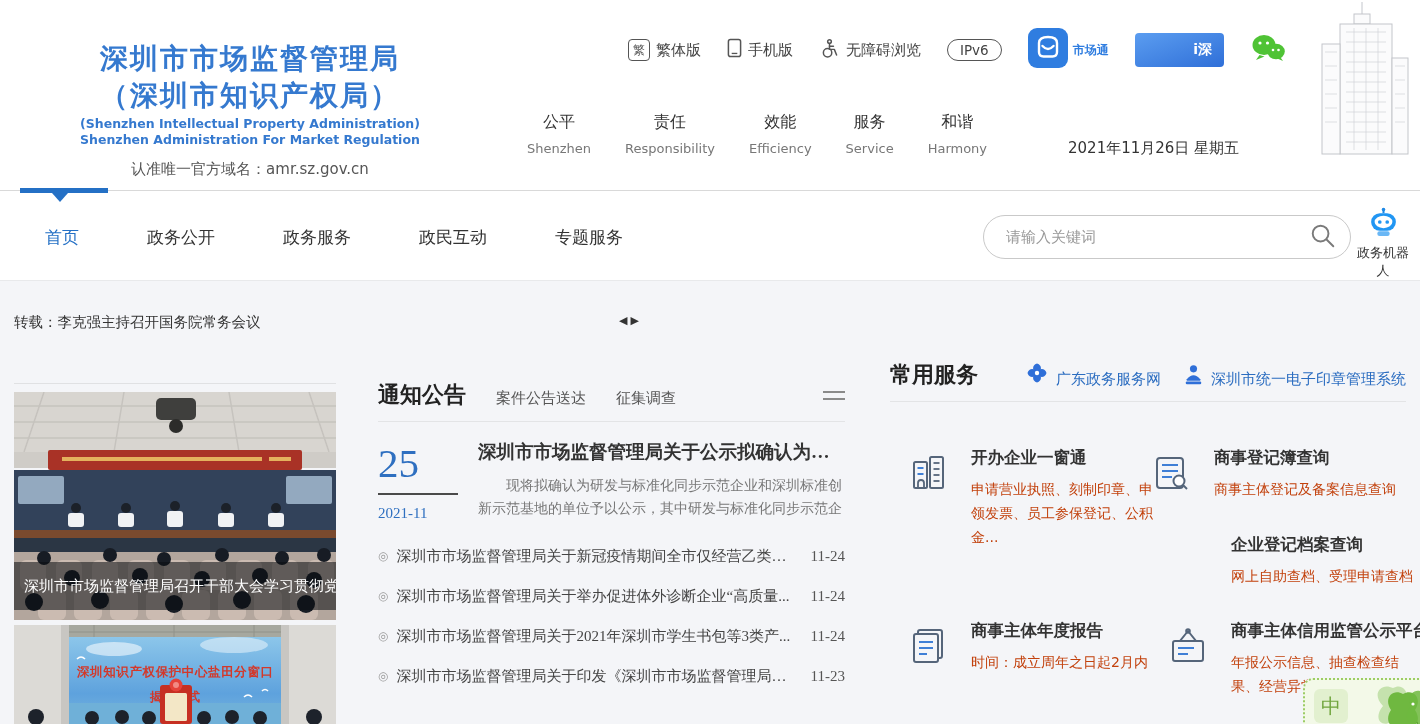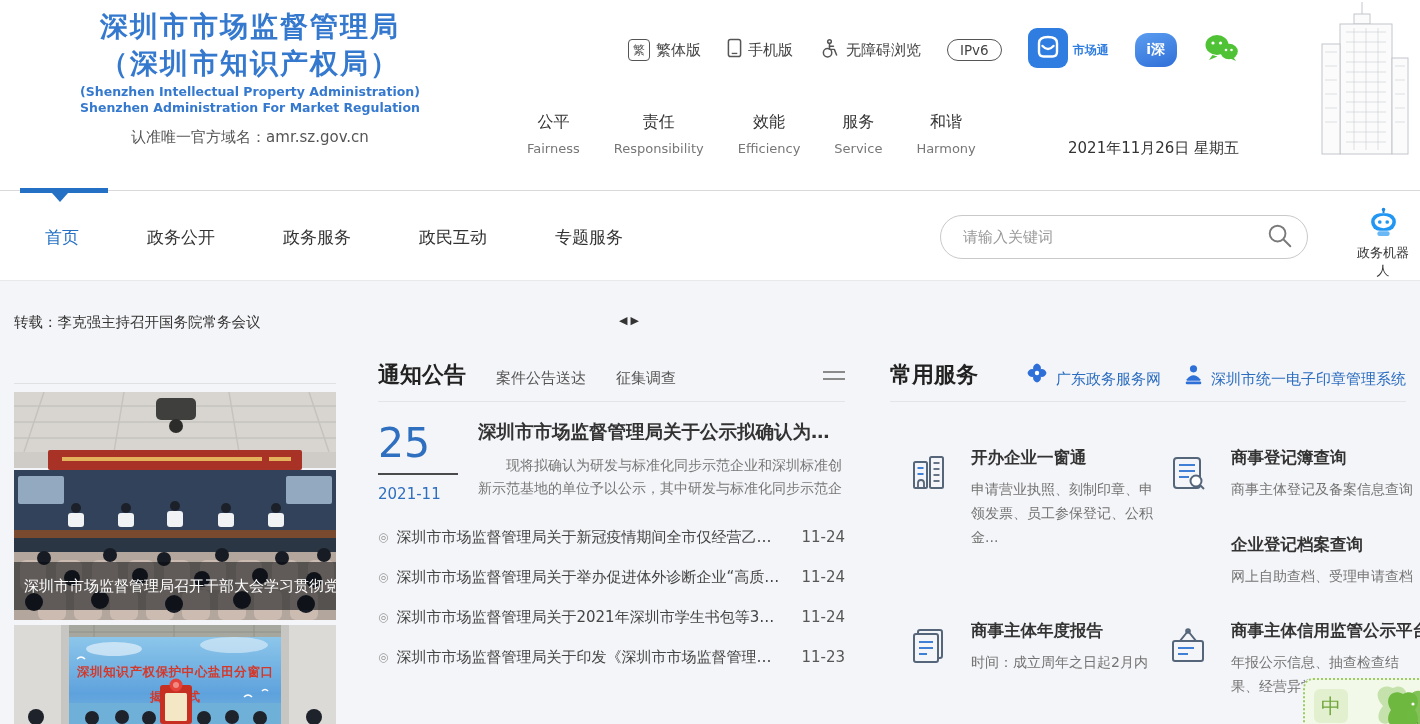--- a/index.html
+++ b/index.html
@@ -4,51 +4,51 @@
 <style>
   html,body{margin:0;padding:0;}
   body{
     width:1420px;height:724px;position:relative;overflow:hidden;
     font-family:"DejaVu Sans","Liberation Sans",sans-serif;
     background:#ffffff;color:#333;
   }
 
   
   .header{position:absolute;left:0;top:0;width:1420px;height:190px;background:#fff;}
-  .logo-block{position:absolute;left:25px;top:8px;width:450px;text-align:center;}
+  .logo-block{position:absolute;left:25px;top:40px;width:450px;text-align:center;}
   .logo-title{color:#3579cf;font-size:28px;font-weight:bold;line-height:37px;letter-spacing:2px;}
   .logo-en{color:#3579cf;font-size:12.5px;line-height:16px;font-weight:bold;margin-top:2px;}
   .domain-note{color:#555;font-size:15px;margin-top:12px;}
 
   .utility-row{position:absolute;left:628px;top:28px;display:flex;align-items:center;gap:26px;}
   .util-item{display:flex;align-items:center;gap:6px;font-size:15px;color:#444;cursor:pointer;white-space:nowrap;}
   .fan-badge{display:inline-flex;align-items:center;justify-content:center;width:20px;height:20px;
     border:1.4px solid #555;border-radius:4px;font-size:12px;color:#555;}
   .ipv6-pill{border:1.4px solid #555;border-radius:13px;padding:2px 12px;font-size:13.5px;color:#444;}
   .app-item{display:flex;align-items:center;gap:5px;cursor:pointer;}
   .app-label{font-size:12px;color:#2f7de0;font-weight:bold;}
-  .ishen-icon{width:42px;height:34px;border-radius:13px;background:linear-gradient(160deg,#5b9df0,#2f6fd8);
-    color:#fff;font-weight:bold;font-size:14px;display:flex;align-items:center;justify-content:center;}
+  .ishen-icon{width:42px;height:34px;border-radius:4px;background:linear-gradient(160deg,#5b9df0,#2f6fd8);
+    color:#fff;font-weight:bold;font-size:14px;display:flex;align-items:center;justify-content:center;padding-left:47px;}
   .building-art{position:absolute;right:0;top:0;width:110px;height:158px;opacity:.85;}
 
   .values-row{position:absolute;left:527px;top:112px;display:flex;gap:34px;}
   .value-item{text-align:center;}
   .value-cn{font-size:16px;color:#333;}
   .value-en{font-size:13px;color:#777;margin-top:8px;}
   .header-date{position:absolute;left:1068px;top:139px;font-size:15px;color:#333;}
 
   
   .navbar{position:absolute;left:0;top:190px;width:1420px;height:90px;background:#fff;border-top:1px solid #d9d9d9;}
   .nav-active-bar{position:absolute;left:20px;top:-3px;width:88px;height:5px;background:#2470c5;}
   .nav-active-tri{position:absolute;left:52px;top:2px;width:0;height:0;
     border-left:8px solid transparent;border-right:8px solid transparent;border-top:9px solid #2470c5;}
   .nav-items{position:absolute;left:45px;top:35px;display:flex;gap:68px;}
   .nav-item{font-size:17px;color:#333;cursor:pointer;white-space:nowrap;}
   .nav-item.active{color:#2470c5;}
-  .search-box{position:absolute;left:940px;top:24px;width:368px;height:44px;border:1px solid #c9c9c9;
+  .search-box{position:absolute;left:983px;top:24px;width:368px;height:44px;border:1px solid #c9c9c9;
     border-radius:23px;background:#fff;display:flex;align-items:center;padding:0 14px 0 20px;box-sizing:border-box;}
   .search-box input{flex:1;border:none;outline:none;font-size:15px;color:#333;background:transparent;
     font-family:"DejaVu Sans","Liberation Sans",sans-serif;}
   .search-box input::placeholder{color:#999;}
   .robot{position:absolute;left:1352px;top:16px;width:62px;text-align:center;cursor:pointer;}
   .robot-label{font-size:13px;color:#333;margin-top:2px;}
 
   
   .content-bg{position:absolute;left:0;top:280px;width:1420px;height:444px;background:#f4f5f8;border-top:1px solid #e8e9eb;}
   .ticker-text{position:absolute;left:14px;top:313px;font-size:14.5px;color:#333;}
@@ -56,21 +56,21 @@
 
   
   .carousel-divider{position:absolute;left:14px;top:383px;width:322px;height:1px;background:#e0e1e3;}
   .slide1{position:absolute;left:14px;top:392px;width:322px;height:228px;overflow:hidden;cursor:pointer;}
   .slide1 svg{display:block;}
   .slide-caption{position:absolute;left:0;bottom:10px;width:322px;height:48px;background:rgba(10,12,16,.55);
     color:#fff;font-size:15px;line-height:48px;padding:0 10px;box-sizing:border-box;white-space:nowrap;overflow:hidden;}
   .slide2{position:absolute;left:14px;top:625px;width:356px;height:99px;overflow:hidden;cursor:pointer;}
 
   
-  .notices{position:absolute;left:378px;top:360px;width:467px;}
+  .notices{position:absolute;left:378px;top:380px;width:467px;font-family:Liberation Serif, serif;}
   .sec-header{display:flex;align-items:flex-end;}
   .sec-title{font-size:22px;font-weight:bold;color:#222;}
   .notice-tabs{display:flex;gap:30px;margin-left:30px;padding-bottom:2px;}
   .notice-tab{font-size:15px;color:#555;cursor:pointer;}
   .more-icon{margin-left:auto;align-self:center;cursor:pointer;padding:4px 0;}
   .more-icon span{display:block;width:22px;height:2px;background:#8a8a8a;margin:5px 0;}
   .sec-divider{border-bottom:1px solid #e3e4e6;margin-top:11px;}
   .featured{display:flex;margin-top:17px;cursor:pointer;}
   .feat-date{width:100px;flex:none;padding-top:2px;}
   .feat-day{font-size:41px;color:#2e6fc0;line-height:44px;}
@@ -89,21 +89,21 @@
   
   .services{position:absolute;left:890px;top:360px;width:516px;}
   .svc-links{display:flex;gap:22px;margin-left:auto;align-self:center;}
   .svc-link{display:flex;align-items:flex-end;gap:7px;font-size:15px;color:#2a6cc0;cursor:pointer;white-space:nowrap;}
   .svc-grid{position:relative;margin-top:10px;height:290px;}
   .svc-item{position:absolute;width:248px;cursor:pointer;}
   .svc-icon{position:absolute;left:0;top:3px;width:46px;height:46px;}
   .svc-body{margin-left:66px;}
   .svc-body.no-icon{margin-left:66px;}
   .svc-title{font-size:16.5px;font-weight:bold;color:#333;white-space:nowrap;}
-  .svc-desc{font-size:14px;color:#737373;line-height:24px;margin-top:8px;}
+  .svc-desc{font-size:14px;color:#c2410c;line-height:24px;margin-top:8px;}
 
   
   .green-widget{position:absolute;left:1303px;top:678px;width:130px;height:60px;
     border:2px dotted #9ccc65;border-radius:10px;background:#f3f9e8;overflow:hidden;}
   .gw-box{position:absolute;left:9px;top:9px;width:34px;height:34px;background:#e2f0cf;border-radius:6px;
     color:#71a53e;font-size:20px;display:flex;align-items:center;justify-content:center;}
   .gw-leaves{position:absolute;left:48px;top:0;}
 </style>
 </head>
 <body>
@@ -210,21 +210,21 @@
           <line x1="85" y1="94" x2="95" y2="94"></line>
         <line x1="85" y1="108" x2="95" y2="108"></line>
           <line x1="85" y1="122" x2="95" y2="122"></line>
       </g>
     </svg>
   </div>
 
   <div class="values-row">
     <div class="value-item">
       <div class="value-cn">公平</div>
-        <div class="value-en">Fairness</div>
+        <div class="value-en">Shenzhen</div>
     </div>
     <div class="value-item">
       <div class="value-cn">责任</div>
         <div class="value-en">Responsibility</div>
     </div>
     <div class="value-item">
       <div class="value-cn">效能</div>
         <div class="value-en">Efficiency</div>
     </div>
     <div class="value-item">
@@ -505,21 +505,21 @@
               <line x1="28.5" y1="31" x2="34.5" y2="31"></line>
             </g>
         </svg>
       </span>
       <div class="svc-body">
         <div class="svc-title">开办企业一窗通</div>
         <div class="svc-desc">申请营业执照、刻制印章、申领发票、员工参保登记、公积金...</div>
       </div>
     </div>
 
-    <div class="svc-item" style="left:275px;top:35px;">
+    <div class="svc-item" style="left:258px;top:35px;">
       <span class="svc-icon">
         <svg width="46" height="46" viewBox="0 0 46 46" fill="none" stroke="#55657a" stroke-width="2">
           <rect x="9" y="8" width="26" height="30" rx="3"></rect>
           <g stroke="#3f7fd6">
               <line x1="14" y1="15" x2="30" y2="15"></line>
               <line x1="14" y1="21" x2="30" y2="21"></line>
               <line x1="14" y1="27" x2="24" y2="27"></line>
             </g>
           <circle cx="31" cy="31" r="5.5" fill="#fff"></circle>
           <line x1="35" y1="35" x2="39" y2="39"></line>

